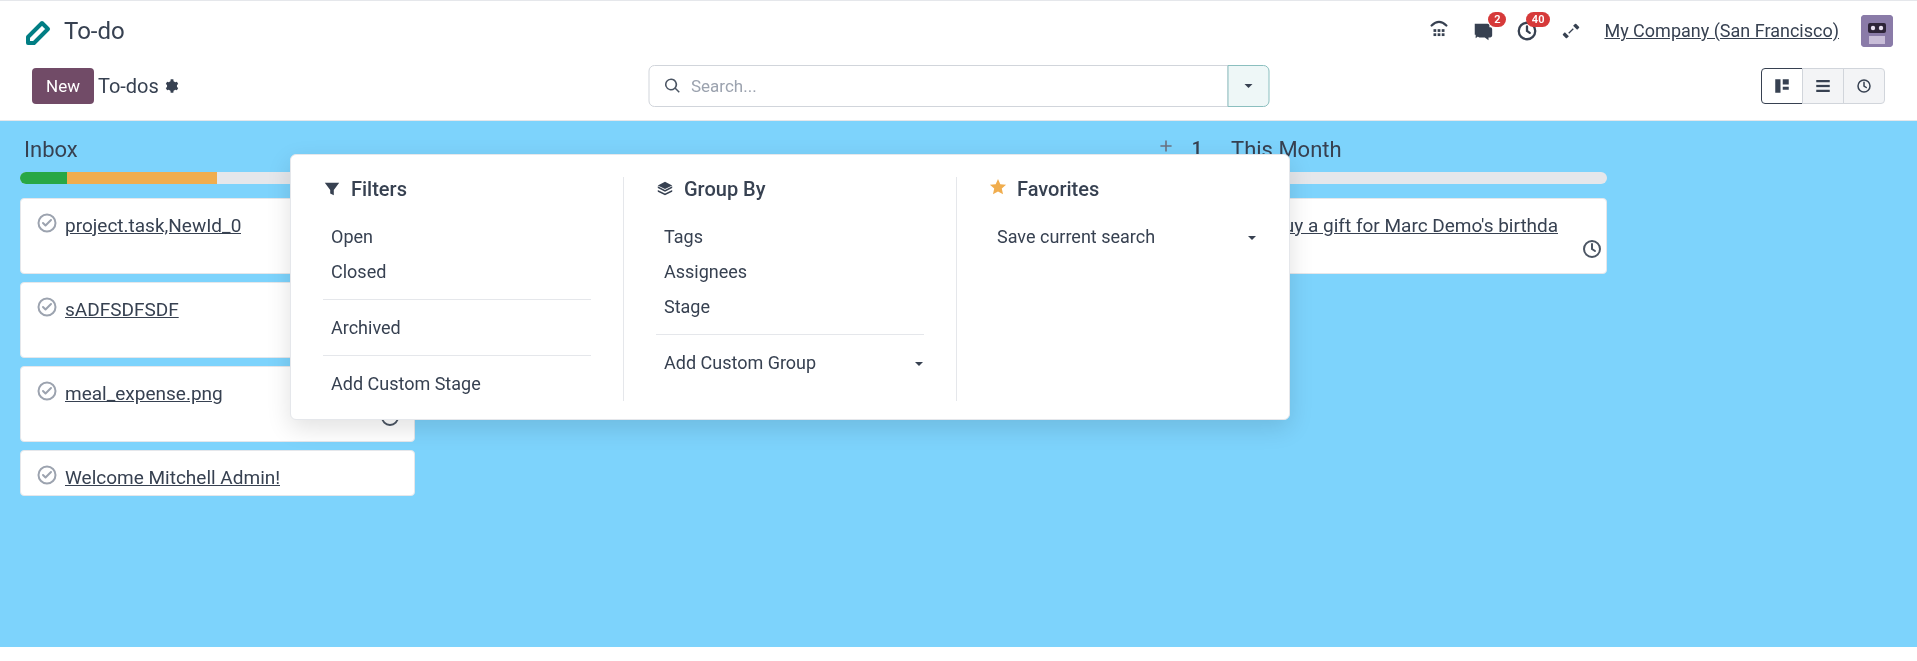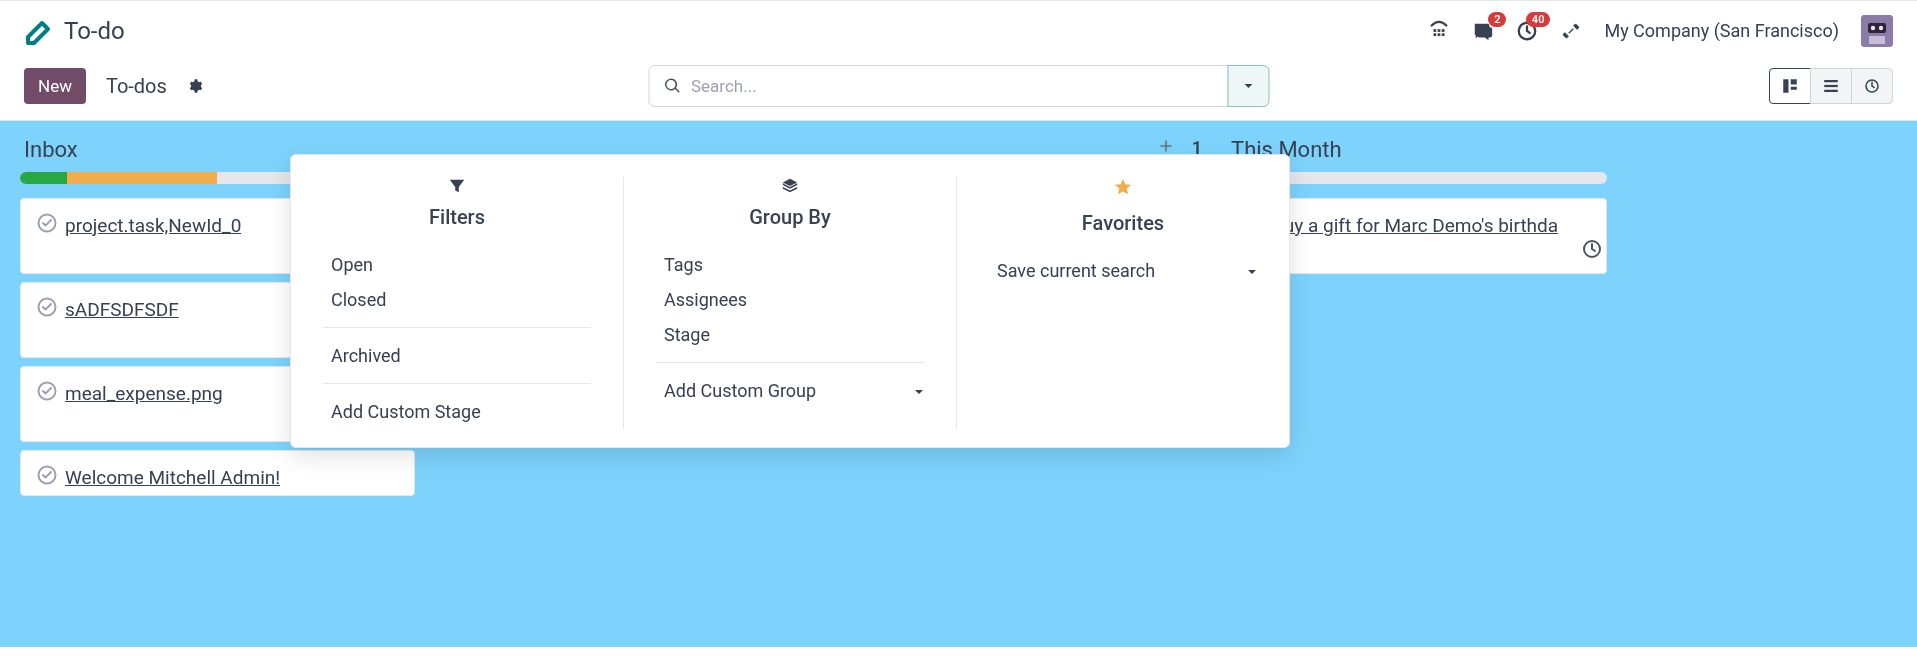--- a/index.html
+++ b/index.html
@@ -8,26 +8,26 @@
   
   .top-header { height: 60px; border-top: 1px solid #e5e7eb; border-bottom: 0; display: flex; align-items: center; padding: 0 24px; }
   .top-header .left { display: flex; align-items: center; gap: 12px; }
   .app-logo { width: 28px; height: 28px; position: relative; }
   .app-logo svg { width: 28px; height: 28px; }
   .app-title { font-size: 24px; color: #374151; font-weight: 400; }
   .top-header .right { margin-left: auto; display: flex; align-items: center; gap: 22px; }
   .hdr-icon { position: relative; display: inline-flex; align-items: center; justify-content: center; color: #374151; cursor: pointer; }
   .hdr-icon svg { width: 22px; height: 22px; fill: #374151; }
   .badge { position: absolute; top: -8px; right: -12px; background: #d63a3a; color: #fff; font-size: 11px; font-weight: 600; border-radius: 10px; padding: 1px 6px; min-width: 18px; text-align: center; }
-  .company-name { font-size: 18px; color: #374151; }
+  .company-name { font-size: 18px; color: #374151; text-decoration: underline; }
   .avatar { width: 32px; height: 32px; border-radius: 4px; background: linear-gradient(135deg,#7c6fa6,#9b8fc4); position: relative; overflow: hidden; }
   .avatar svg { width: 32px; height: 32px; }
 
   
-  .control-panel { display: flex; align-items: center; padding: 8px 24px 16px; gap: 20px; position: relative; }
+  .control-panel { display: flex; align-items: center; padding: 8px 32px 16px; gap: 4px; position: relative; }
   .btn-new { background: #714B67; color: #fff; border: none; padding: 8px 14px; font-size: 17px; border-radius: 4px; cursor: pointer; }
   .breadcrumb { font-size: 20px; color: #374151; }
   .gear-btn svg { width: 16px; height: 16px; fill: #374151; }
 
   .search-wrap { margin-left: auto; margin-right: auto; position: absolute; left: 50%; transform: translateX(-50%); display: flex; align-items: center; }
   .search-box { width: 580px; height: 42px; border: 1px solid #d1d5db; border-radius: 6px 0 0 6px; display: flex; align-items: center; padding: 0 14px; gap: 10px; background: #fff; }
   .search-box svg { width: 18px; height: 18px; fill: #4b5563; }
   .search-box input { border: none; outline: none; font-size: 17px; flex: 1; background: transparent; color: #374151; }
   .search-box input::placeholder { color: #9ca3af; }
   .search-toggle { width: 42px; height: 42px; border: 1px solid #8bbfbf; border-radius: 0 6px 6px 0; background: #eef7f7; display: flex; align-items: center; justify-content: center; cursor: pointer; margin-left: -1px; }
@@ -58,21 +58,21 @@
   .card-row1 { display: flex; align-items: center; gap: 8px; }
   .check-icon svg { width: 20px; height: 20px; }
   .card-title { font-size: 19px; color: #374151; white-space: nowrap; overflow: hidden; text-overflow: ellipsis; }
   .card-clock { position: absolute; right: 14px; bottom: 10px; }
   .card-clock svg { width: 20px; height: 20px; stroke: #4b5563; fill: none; stroke-width: 2; }
 
   
   .dropdown-panel { position: absolute; top: 154px; left: 290px; width: 1000px; background: #fff; border: 1px solid #e5e7eb; border-radius: 6px; box-shadow: 0 8px 24px rgba(0,0,0,0.12); display: flex; padding: 22px 0 18px; z-index: 100; }
   .dp-col { flex: 1; padding: 0 32px; }
   .dp-col + .dp-col { border-left: 1px solid #e5e7eb; }
-  .dp-head { display: flex; align-items: center; gap: 10px; font-size: 20px; color: #374151; font-weight: 500; margin-bottom: 18px; flex-direction: column; }
+  .dp-head { display: flex; align-items: center; gap: 10px; font-size: 20px; color: #374151; font-weight: 500; margin-bottom: 18px; }
   .dp-head svg { width: 18px; height: 18px; }
   .dp-item { font-size: 18px; color: #374151; padding: 7px 0; cursor: pointer; display: flex; align-items: center; justify-content: space-between; margin-left: 8px; }
   .dp-item .caret svg { width: 10px; height: 10px; fill: #374151; }
   .dp-sep { border-top: 1px solid #e5e7eb; margin: 10px 0; }
   .star-icon svg { width: 18px; height: 18px; fill: #f0ad4e; }
 
   
   .kanban-col.mid { flex: 0 0 405px; }
   .kanban-col.mid .card-title { max-width: 140px; }
 </style>

